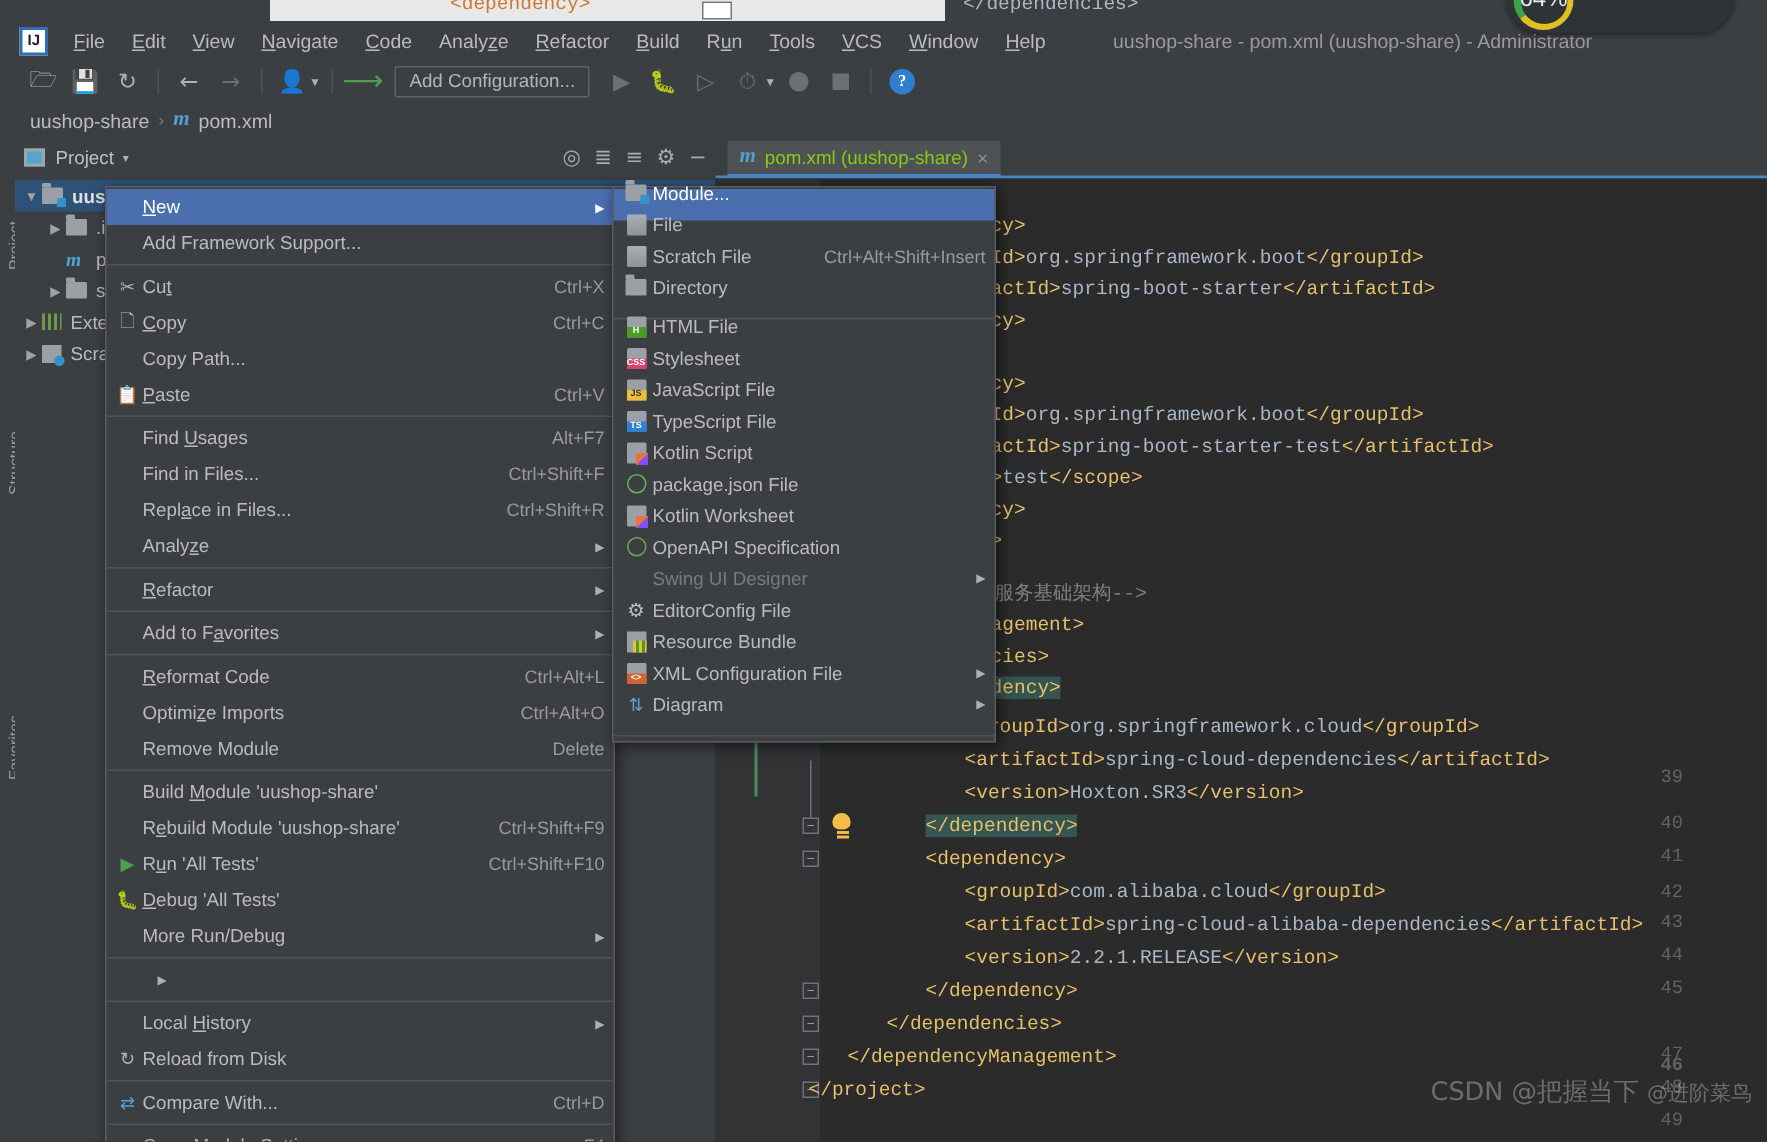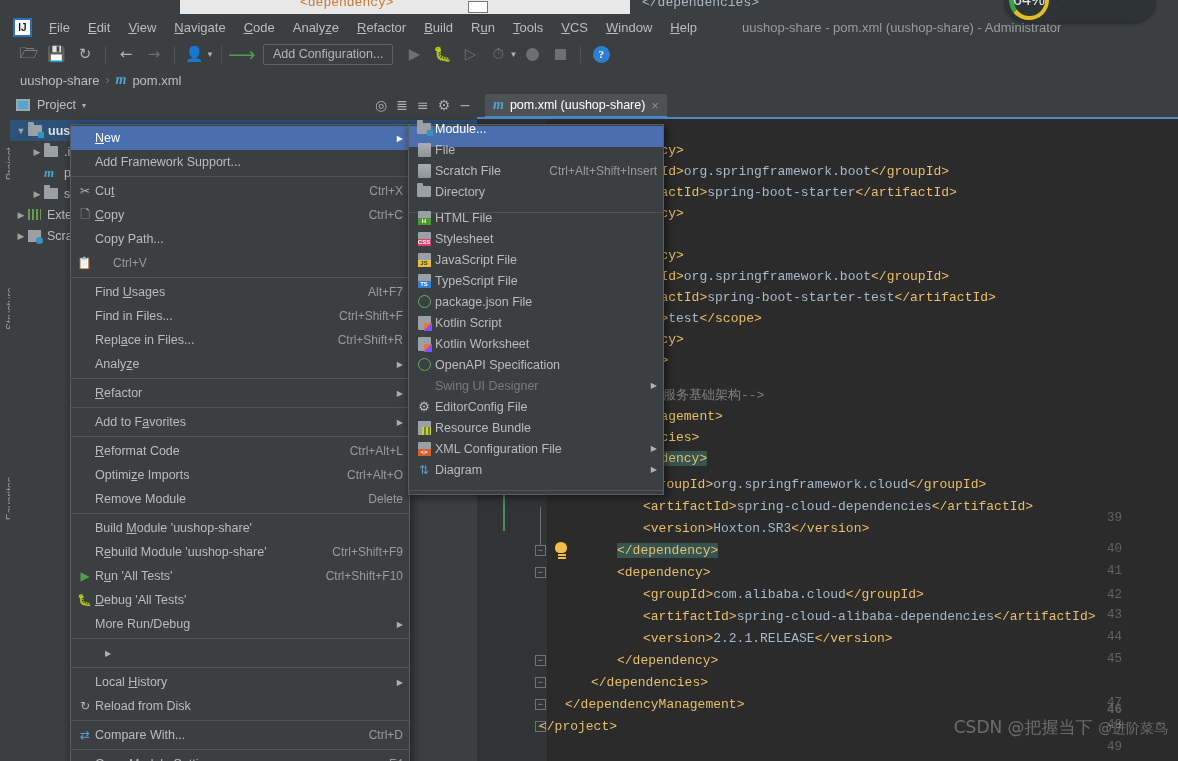--- a/index.html
+++ b/index.html
@@ -154,21 +154,21 @@
 
   
   .editor-tabs {
     position: absolute; left: 477px; top: 92px; right: 0; height: 27px; background: #3c3f41;
   }
   .etab {
     position: absolute; left: 8px; top: 2px; height: 24px;
     background: #4e5254; display: flex; align-items: center; padding: 0 8px; gap: 6px;
     border-bottom: 2px solid #4a88c7;
   }
-  .etab-label { font-size: 12.5px; color: #ffffff; white-space: nowrap; }
+  .etab-label { font-size: 12.5px; color: #84cc16; white-space: nowrap; }
   .etab-close { font-size: 13px; color: #8d8d8d; }
   .tab-underline {
     position:absolute; left: 0; top: 25px; right: 0; height: 2px; background: #4a88c7;
   }
 
   .editor {
     position: absolute; left: 477px; top: 119px; right: 0; bottom: 0;
     background: #2b2b2b; overflow: hidden;
   }
   .gutter {
@@ -540,20 +540,21 @@
       <span class="mi-ic">🗋</span>
       <span class="mi-label"><span class="u">C</span>opy</span>
       <span class="mi-short">Ctrl+C</span>
     </div>
     <div class="mi">
       <span class="mi-ic"></span>
       <span class="mi-label">Copy Path...</span>
     </div>
     <div class="mi">
       <span class="mi-ic">📋</span>
+      <span class="mi-label"><span class="u">P</span>aste</span>
       <span class="mi-short">Ctrl+V</span>
     </div>
     <div class="mi-sep"></div>
 
     <div class="mi">
       <span class="mi-ic"></span>
       <span class="mi-label">Find <span class="u">U</span>sages</span>
       <span class="mi-short">Alt+F7</span>
     </div>
     <div class="mi">
@@ -717,29 +718,29 @@
     <div class="smi">
       <span class="smi-ic">
           <span class="fi">
             <span class="fi-badge b-ts">TS</span>
           </span>
         </span>
       <span class="smi-label">TypeScript File</span>
     </div>
     <div class="smi">
       <span class="smi-ic">
+          <span class="kotlin-ic"></span>
+        </span>
+      <span class="smi-label">Kotlin Script</span>
+    </div>
+    <div class="smi">
+      <span class="smi-ic">
           <span class="circ-ic green"></span>
         </span>
       <span class="smi-label">package.json File</span>
-    </div>
-    <div class="smi">
-      <span class="smi-ic">
-          <span class="kotlin-ic"></span>
-        </span>
-      <span class="smi-label">Kotlin Script</span>
     </div>
     <div class="smi">
       <span class="smi-ic">
           <span class="kotlin-ic"></span>
         </span>
       <span class="smi-label">Kotlin Worksheet</span>
     </div>
     <div class="smi">
       <span class="smi-ic">
           <span class="circ-ic"></span>

